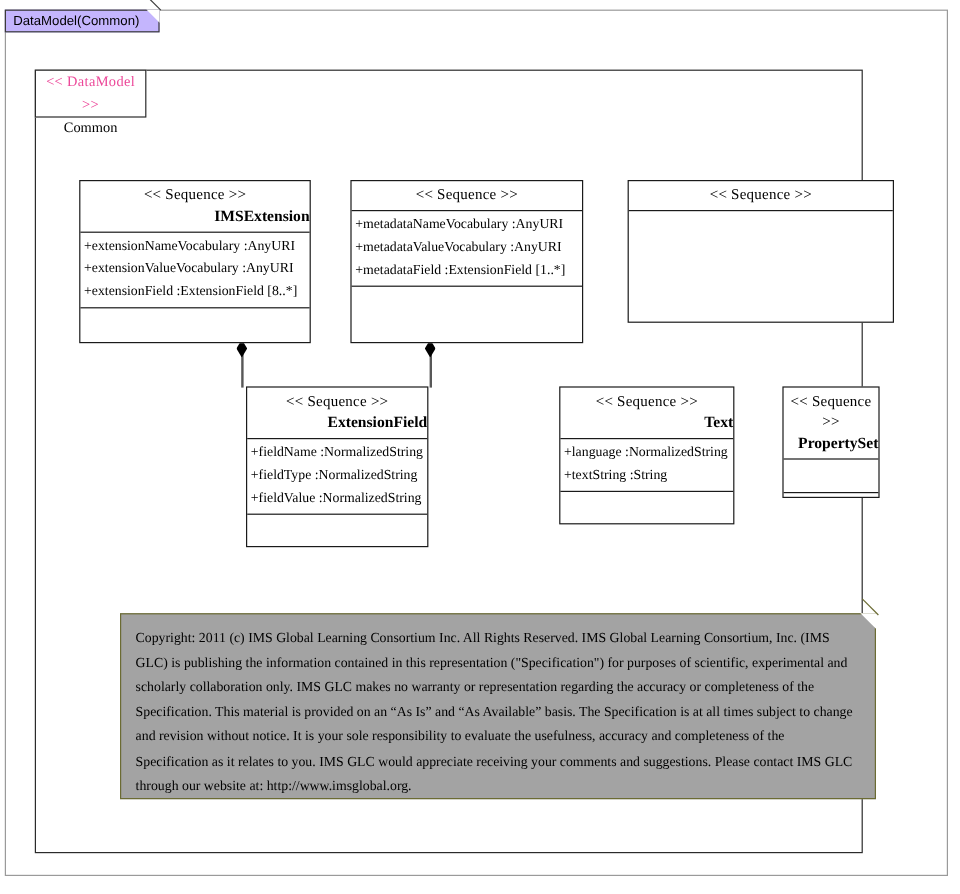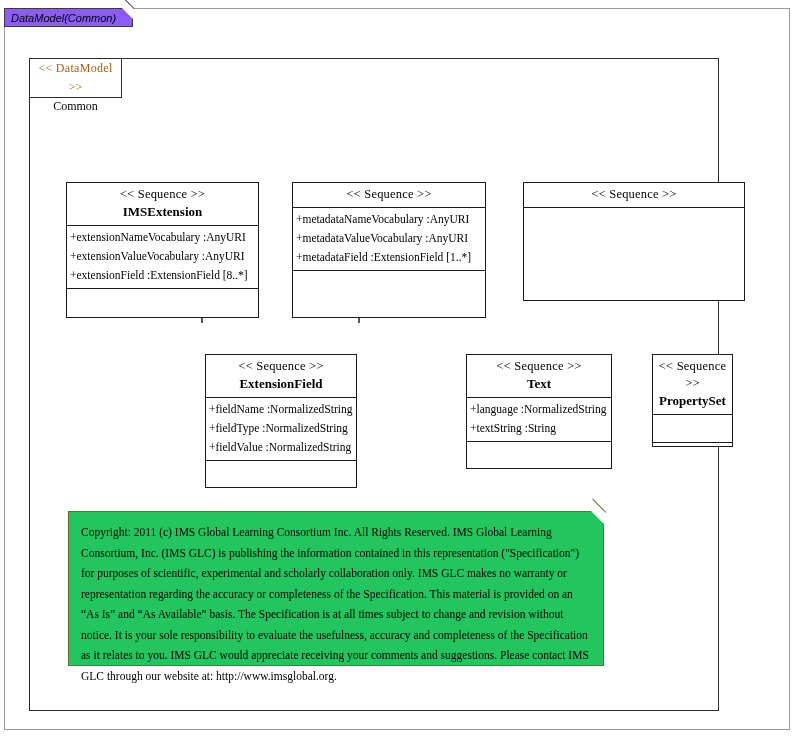--- a/index.html
+++ b/index.html
@@ -26,29 +26,28 @@
     background: #ffffff;
     box-sizing: border-box;
   }
   #frame-tab {
     position: absolute;
     left: 4px;
     top: 8px;
     height: 19px;
     padding: 0 16px 0 6px;
     border: 1px solid #3b3b3b;
-    background: #8b5cf6;
+    background: #c4b5fd;
     font-family: "Liberation Sans", "DejaVu Sans", sans-serif;
     font-size: 11px;
     line-height: 19px;
     color: #000000;
     white-space: nowrap;
     box-sizing: border-box;
     z-index: 5;
-    font-style: italic;
   }
   #frame-tab-corner {
     position: absolute;
     right: -1px;
     top: -1px;
     width: 0;
     height: 0;
     border-left: 11px solid transparent;
     border-top: 11px solid #ffffff;
   }
@@ -84,53 +83,53 @@
     border-bottom: 1px solid #2b2b2b;
     background: #ffffff;
     box-sizing: border-box;
     text-align: center;
     z-index: 4;
   }
   #package-tab .stereo {
     font-size: 12px;
     line-height: 19px;
     letter-spacing: 0.3px;
-    color: #a16207;
+    color: #ec4899;
   }
   #package-tab .pname {
     font-size: 12px;
     line-height: 18px;
     color: #000;
   }
 
   
   .uml-class {
     position: absolute;
     border: 1px solid #1a1a1a;
     background: #ffffff;
     box-sizing: border-box;
     z-index: 3;
-    margin-top: 32px;
   }
   .uml-class .cls-header {
     border-bottom: 1px solid #1a1a1a;
     text-align: center;
     padding: 3px 0 4px 0;
   }
   .uml-class .cls-stereo {
     font-size: 12.5px;
     line-height: 17px;
     color: #000;
     letter-spacing: 0.2px;
   }
   .uml-class .cls-name {
     font-size: 13px;
     font-weight: bold;
     line-height: 18px;
     color: #000;
+    text-align: right;
   }
   .uml-class .cls-attrs {
     border-bottom: 1px solid #1a1a1a;
     padding: 2px 0 3px 3px;
     min-height: 8px;
   }
   .uml-class .cls-attr {
     font-size: 11.5px;
     line-height: 19px;
     color: #000;
@@ -151,25 +150,25 @@
     width: 9px;
     height: 15px;
     background: #000000;
     clip-path: polygon(50% 0%, 100% 50%, 50% 100%, 0% 50%);
     z-index: 2;
   }
 
   
   #copyright-note {
     position: absolute;
-    left: 68px;
+    left: 100px;
     top: 511px;
-    width: 536px;
+    width: 630px;
     height: 155px;
-    background: #22c55e;
+    background: #a3a3a3;
     border: 1px solid #6b6b33;
     box-sizing: border-box;
     z-index: 3;
   }
   #note-fold {
     position: absolute;
     right: -1px;
     top: -1px;
     width: 0;
     height: 0;

